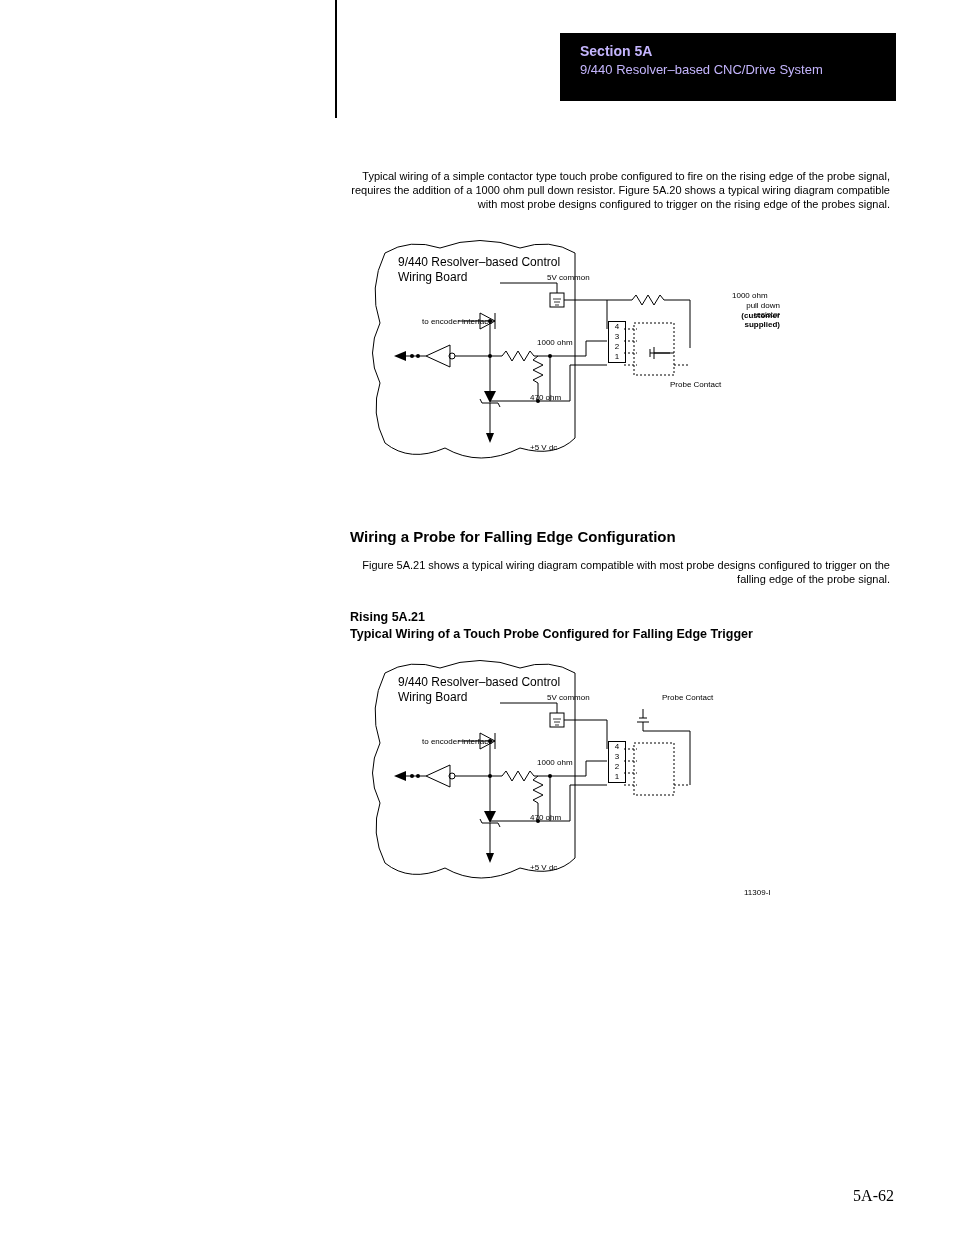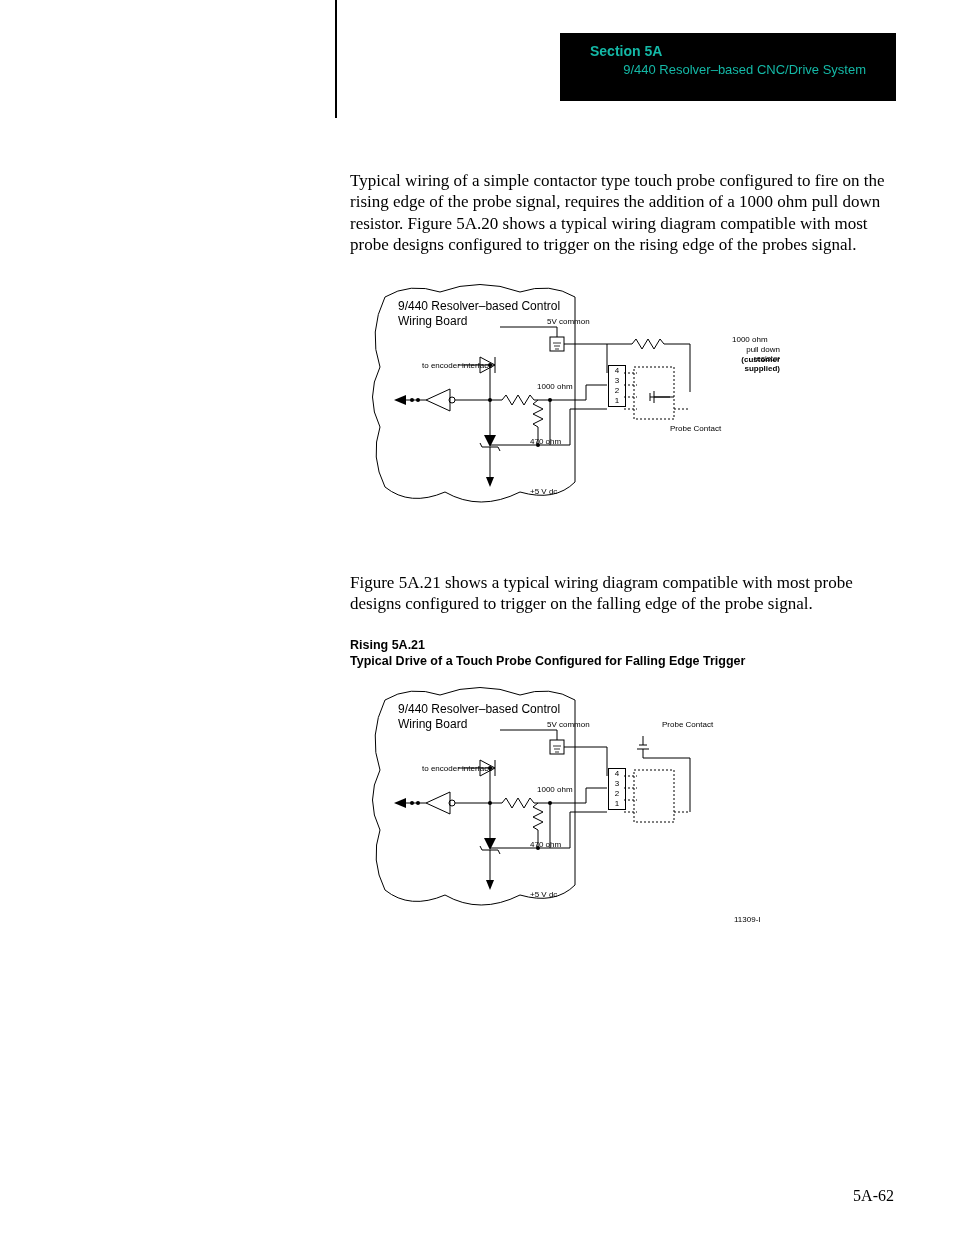--- a/index.html
+++ b/index.html
@@ -20,49 +20,49 @@
     height: 118px;
     background: #000;
   }
   .blackbox {
     position: absolute;
     left: 560px;
     top: 33px;
     width: 336px;
     height: 68px;
     background: #000;
-    color: #14b8a6;
-    padding: 10px 30px;
+    color: #c4b5fd;
+    padding: 10px 20px;
     box-sizing: border-box;
   }
   .blackbox .sec {
     font-weight: bold;
     font-size: 14px;
   }
   .blackbox .sub {
     font-size: 13px;
     margin-top: 3px;
-    text-align: right;
   }
   .content {
     position: absolute;
     left: 350px;
     top: 170px;
     width: 540px;
   }
   .h3 {
     font-weight: bold;
     font-size: 15px;
     margin: 0 0 14px 0;
   }
   .para {
-    font-family: Liberation Serif, serif;
-    font-size: 17px;
+    font-family: Liberation Sans, sans-serif;
+    font-size: 11px;
     line-height: 1.25;
     margin: 0 0 22px 0;
+    text-align: right;
   }
   .figtitle {
     font-weight: bold;
     font-size: 12.5px;
     line-height: 1.35;
     margin: 0 0 10px 0;
   }
   .figblock {
     position: relative;
     width: 430px;
@@ -195,24 +195,25 @@
     <div class="txt xs" style="left:40px; top:84px;">to encoder interface</div>
     <div class="txt xs" style="left:155px; top:105px;">1000 ohm</div>
     <div class="txt xs" style="left:148px; top:160px;">470 ohm</div>
     <div class="txt xs" style="left:148px; top:210px;">+5 V dc</div>
     <div class="txt xs" style="left:350px; top:58px;">1000 ohm</div>
     <div class="txt xs" style="left:350px; top:68px;">pull down resistor</div>
     <div class="txt xs" style="left:350px; top:78px;font-weight:bold;">(customer supplied)</div>
     <div class="txt xs" style="left:288px; top:147px;">Probe Contact</div>
   </div>
 
+  <div class="h3">Wiring a Probe for Falling Edge Configuration</div>
   <p class="para">Figure 5A.21 shows a typical wiring diagram compatible with most probe designs configured to trigger on the falling edge of the probe signal.</p>
   <div class="figtitle">
     <span>Rising 5A.21</span><br>
-    <span>Typical Drive of a Touch Probe Configured for Falling Edge Trigger</span>
+    <span>Typical Wiring of a Touch Probe Configured for Falling Edge Trigger</span>
   </div>
 
   <div class="figblock2">
     <svg width="430" height="245" viewBox="0 0 430 245">
       <path d="M35 20 Q60 5 90 15 Q130 0 170 15 Q200 5 225 20 L225 205 Q205 225 170 215 Q130 235 95 215 Q60 230 35 210 Q20 180 30 150 Q15 120 30 90 Q18 55 35 20 Z" fill="none" stroke="#000" stroke-width="1"></path>
       <rect x="200" y="60" width="14" height="14" fill="none" stroke="#000" stroke-width="1"></rect>
       <path d="M203 66 L211 66 M204 69 L210 69 M205 72 L209 72" stroke="#000" stroke-width="0.8"></path>
       <line x1="207" y1="60" x2="207" y2="50" stroke="#000"></line>
       <line x1="207" y1="50" x2="150" y2="50" stroke="#000"></line>
 
@@ -282,18 +283,18 @@
       <div>1</div>
     </div>
     <div class="txt" style="left:48px; top:22px; font-size:12px;">9/440 Resolver–based Control</div>
     <div class="txt" style="left:48px; top:37px; font-size:12px;">Wiring Board</div>
     <div class="txt xs" style="left:165px; top:40px;">5V common</div>
     <div class="txt xs" style="left:40px; top:84px;">to encoder interface</div>
     <div class="txt xs" style="left:155px; top:105px;">1000 ohm</div>
     <div class="txt xs" style="left:148px; top:160px;">470 ohm</div>
     <div class="txt xs" style="left:148px; top:210px;">+5 V dc</div>
     <div class="txt xs" style="left:280px; top:40px;">Probe Contact</div>
-    <div class="txt xs" style="left:352px; top:235px;">11309-I</div>
+    <div class="txt xs" style="left:362px; top:235px;">11309-I</div>
   </div>
 
 </div>
 
 <div class="page-num">5A-62</div>
 
 </body></html>

